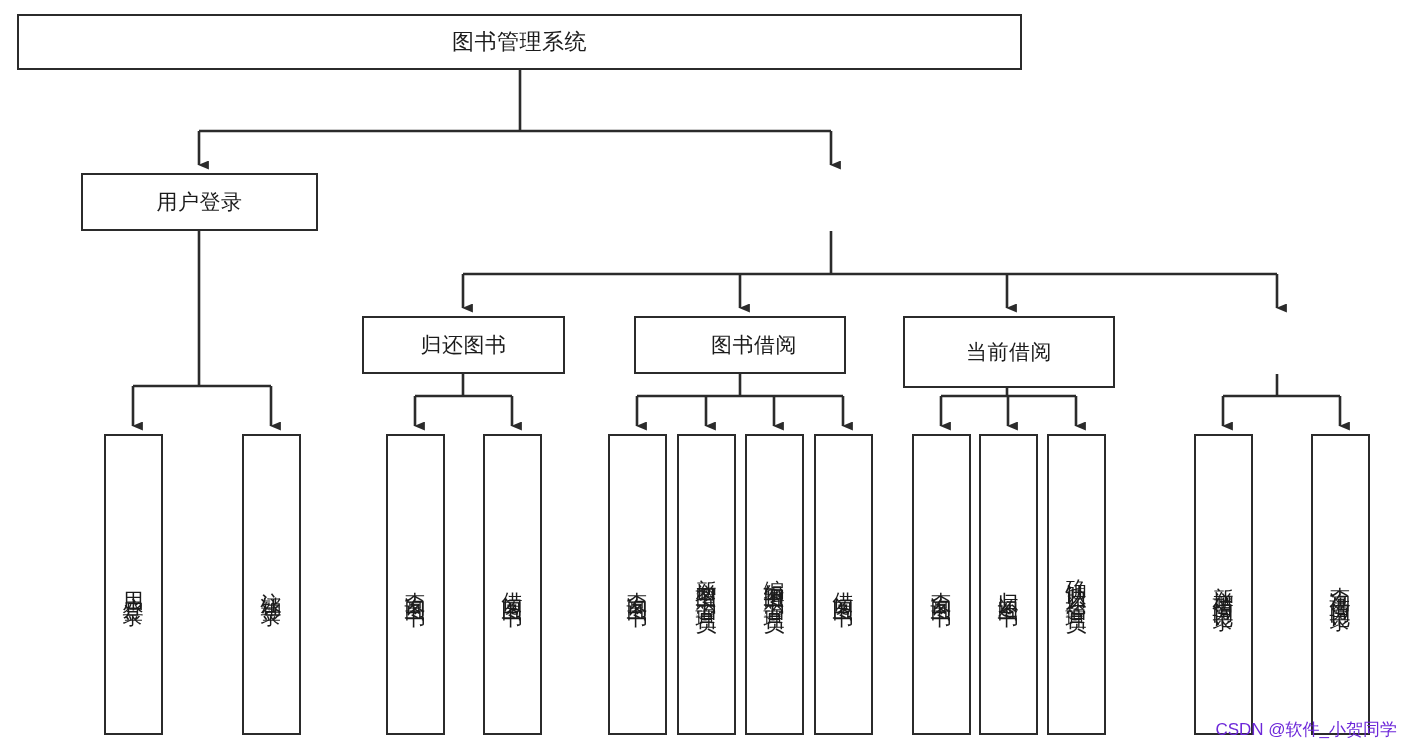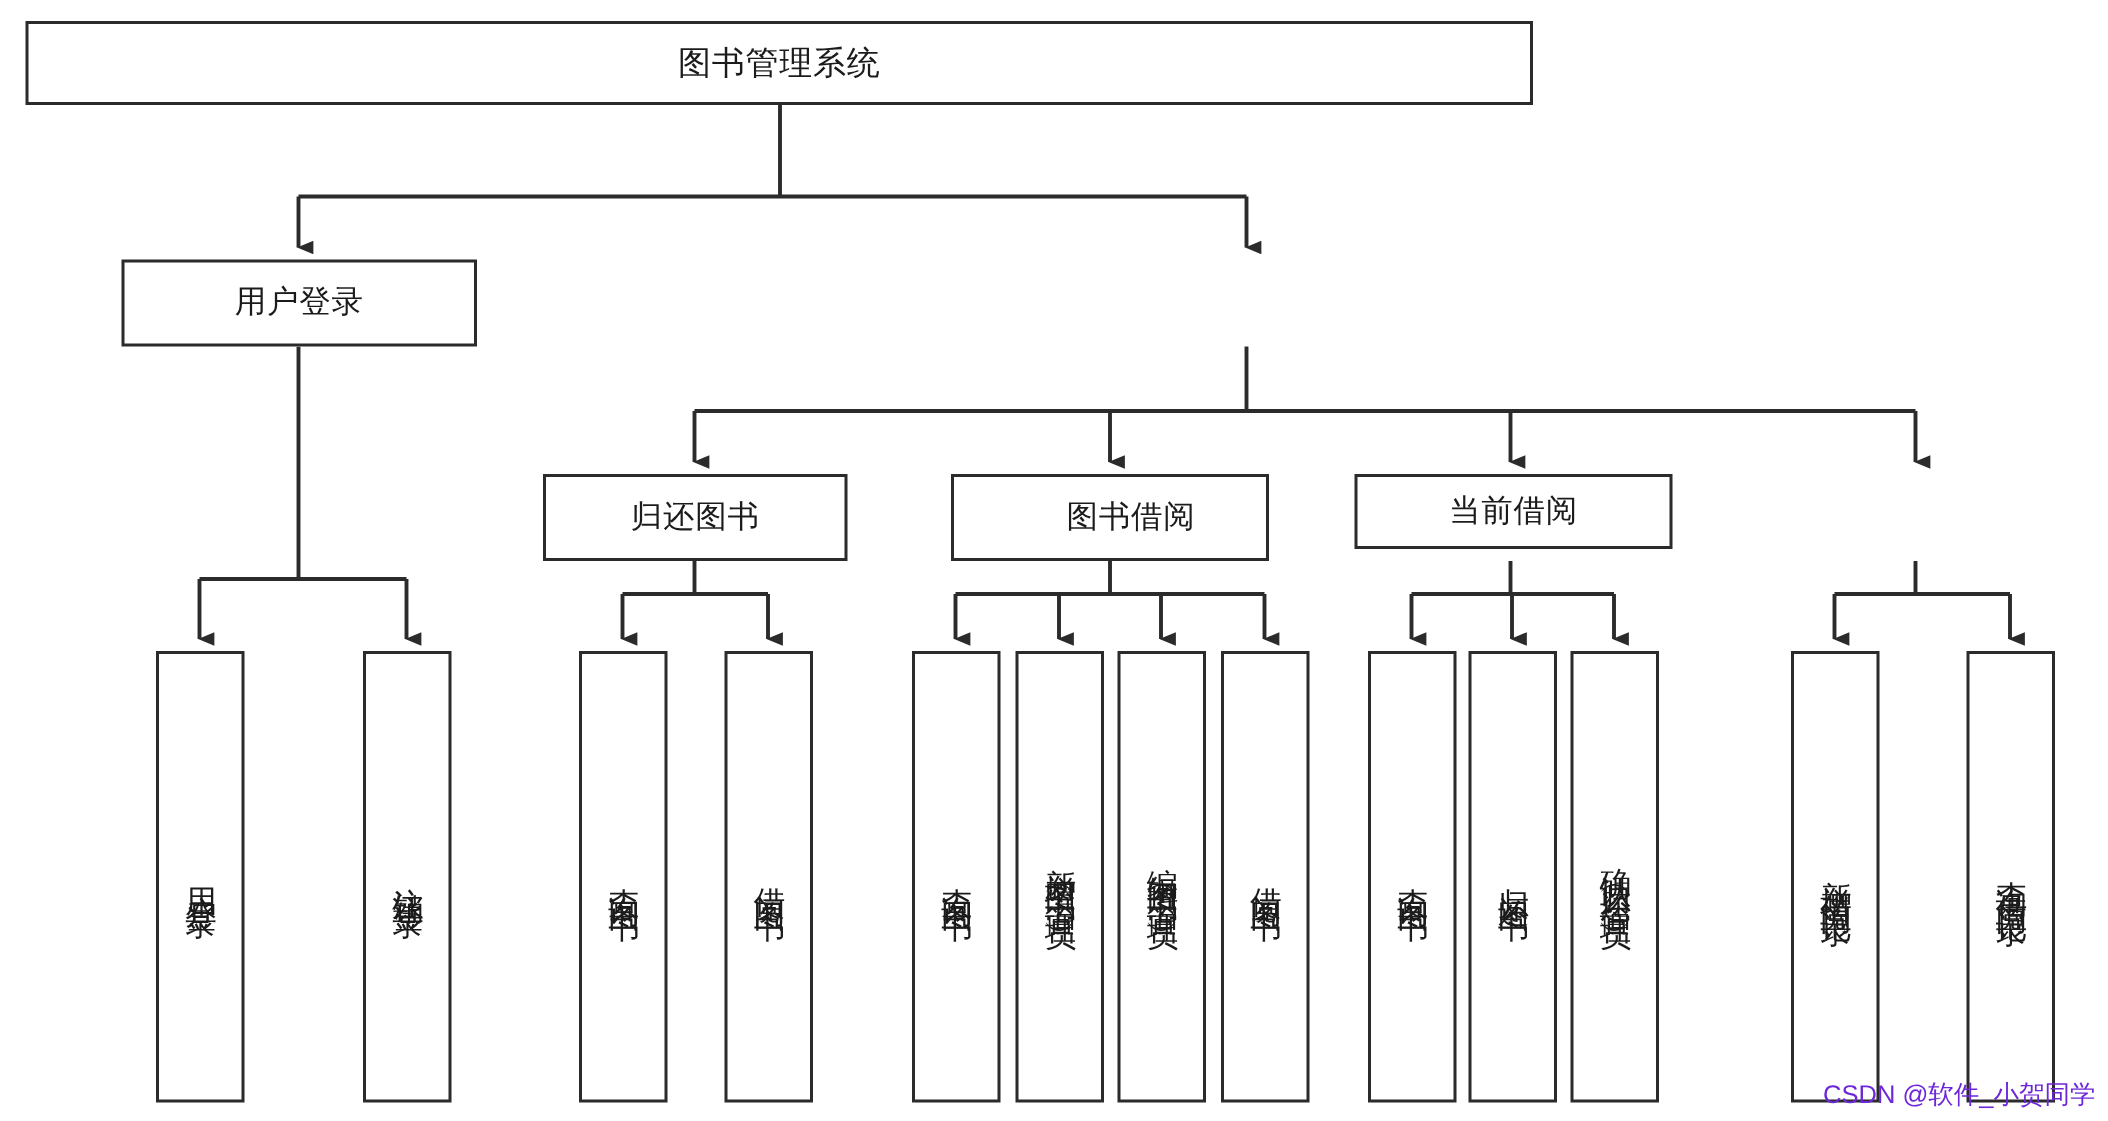--- a/index.html
+++ b/index.html
@@ -144,21 +144,21 @@
 
 
   <div class="node horiz tier2" style="left:362px; top:316px; width:203px; height:58px;">
     <span class="node-label">归还图书</span>
   </div>
 
   <div class="node horiz tier2" style="left:634px; top:316px; width:212px; height:58px;padding-left:28px;">
     <span class="node-label">图书借阅</span>
   </div>
 
-  <div class="node horiz tier2" style="left:903px; top:316px; width:212px; height:50px;">
+  <div class="node horiz tier2" style="left:903px; top:316px; width:212px; height:72px;">
     <span class="node-label">当前借阅</span>
   </div>
 
 
   <div class="node vert" style="left:104px; top:434px; width:59px; height:301px;">
     <span class="node-label">用户登录</span>
   </div>
 
   <div class="node vert" style="left:242px; top:434px; width:59px; height:301px;">
     <span class="node-label">注销登录</span>

